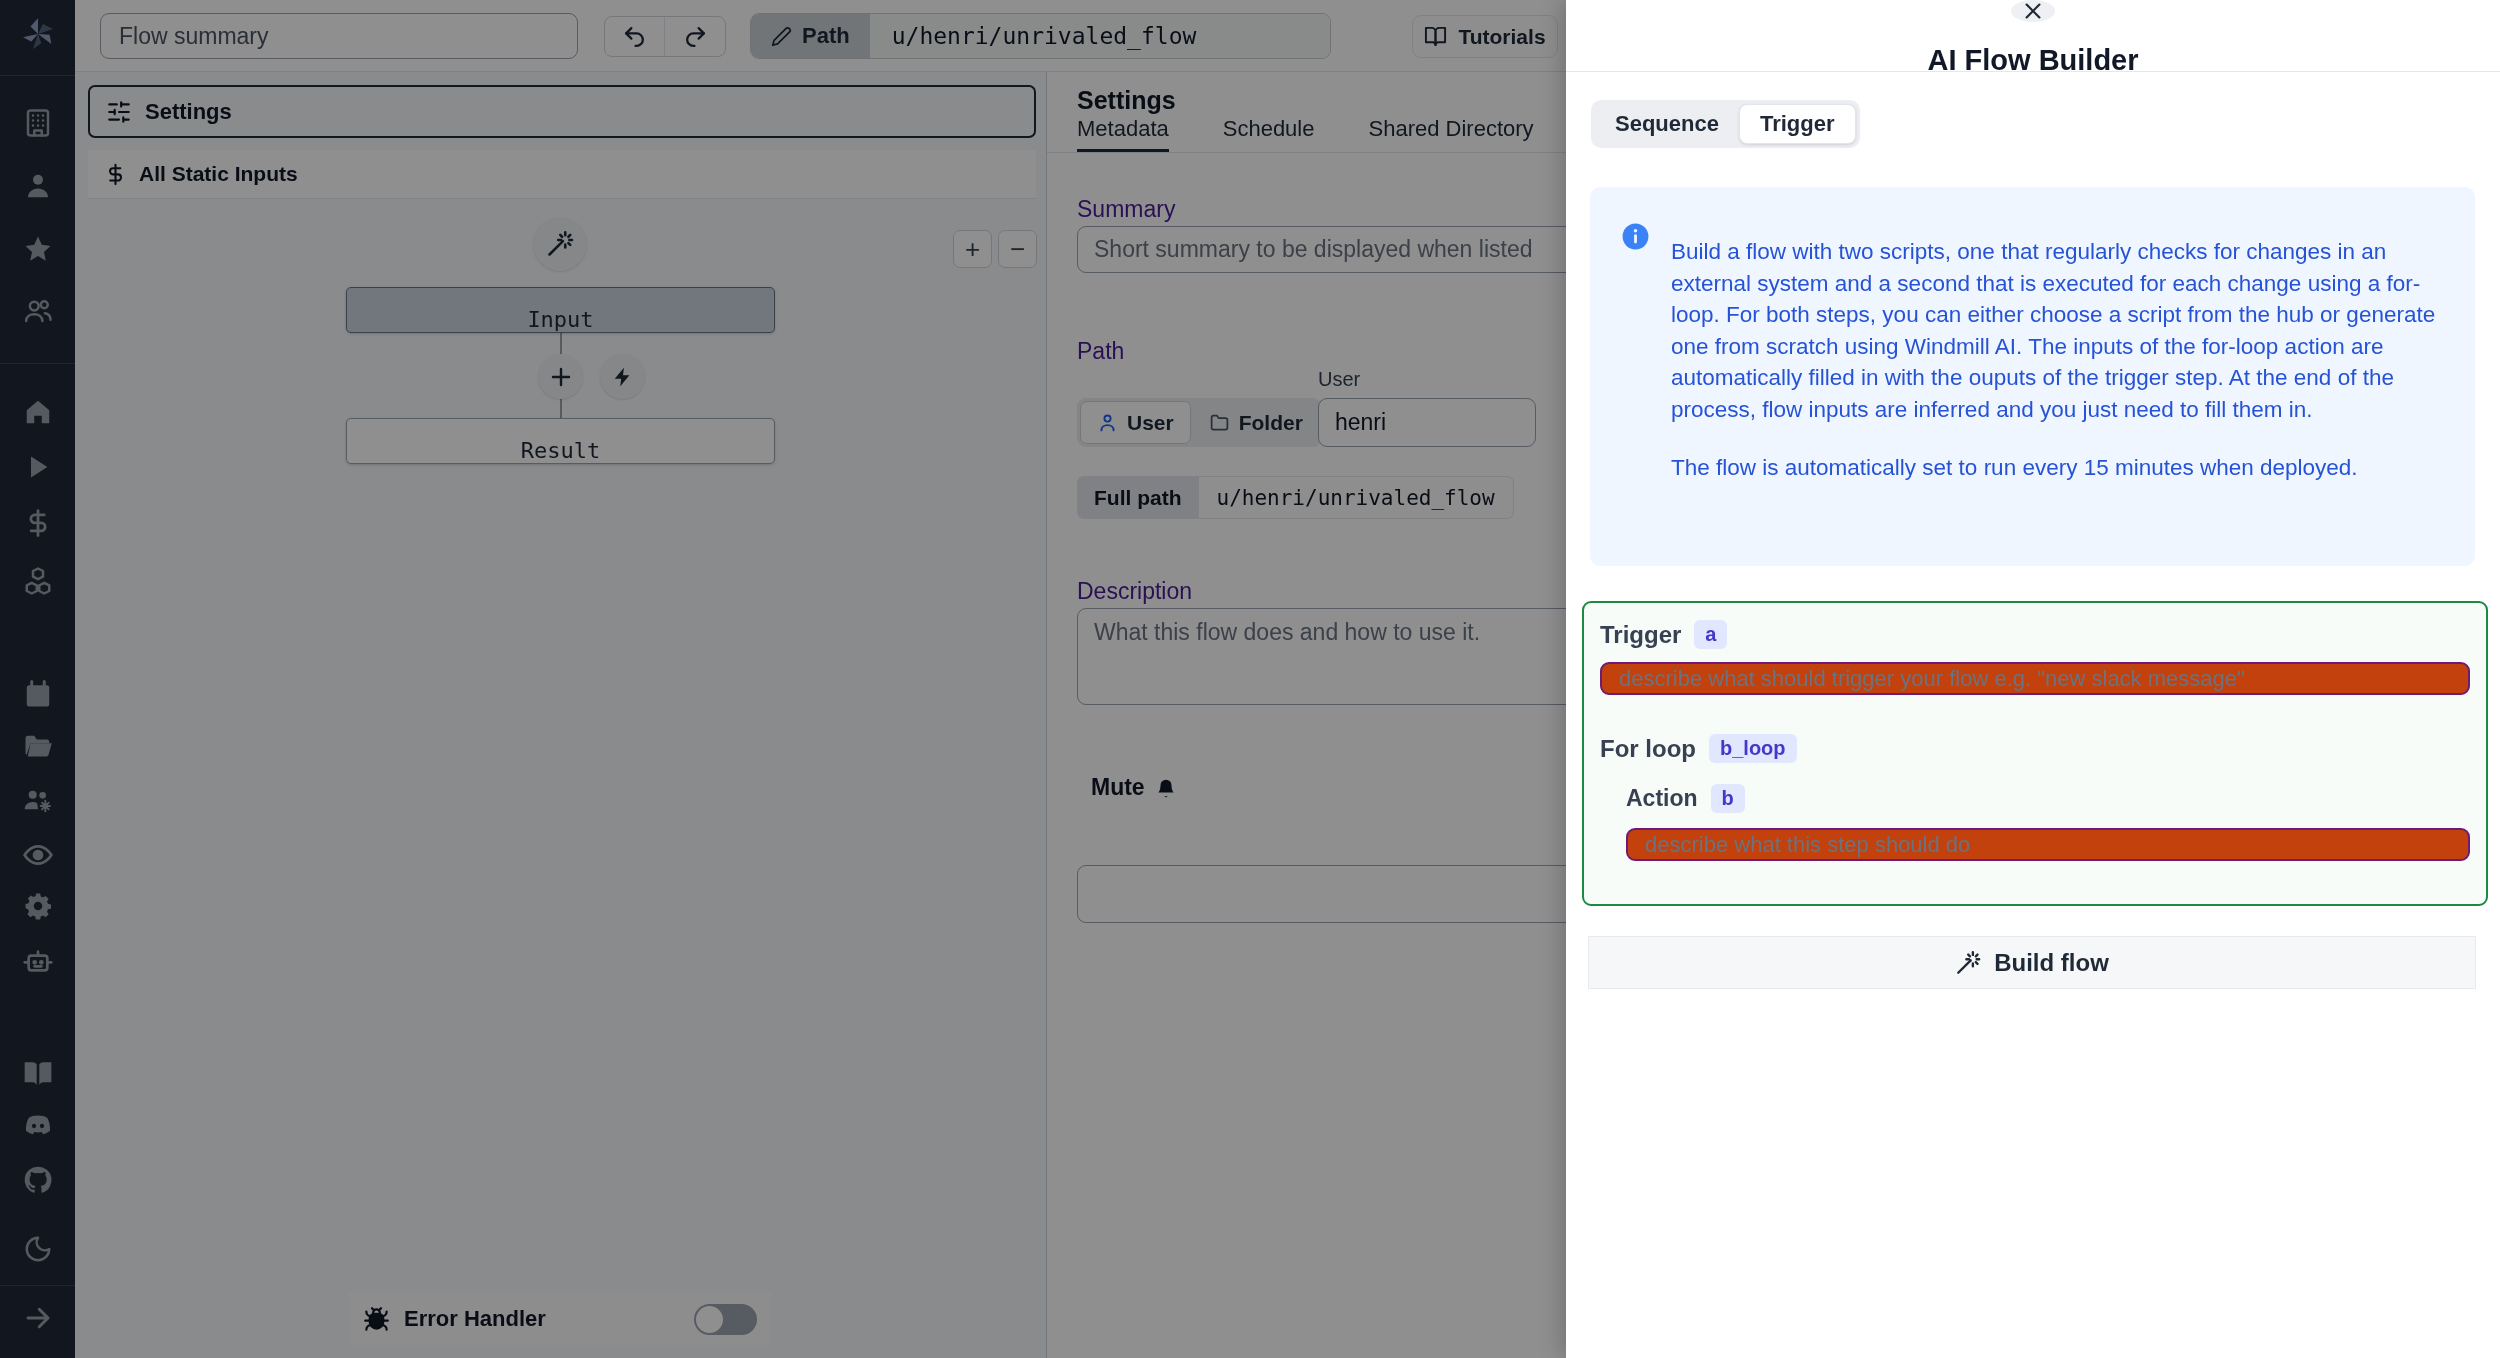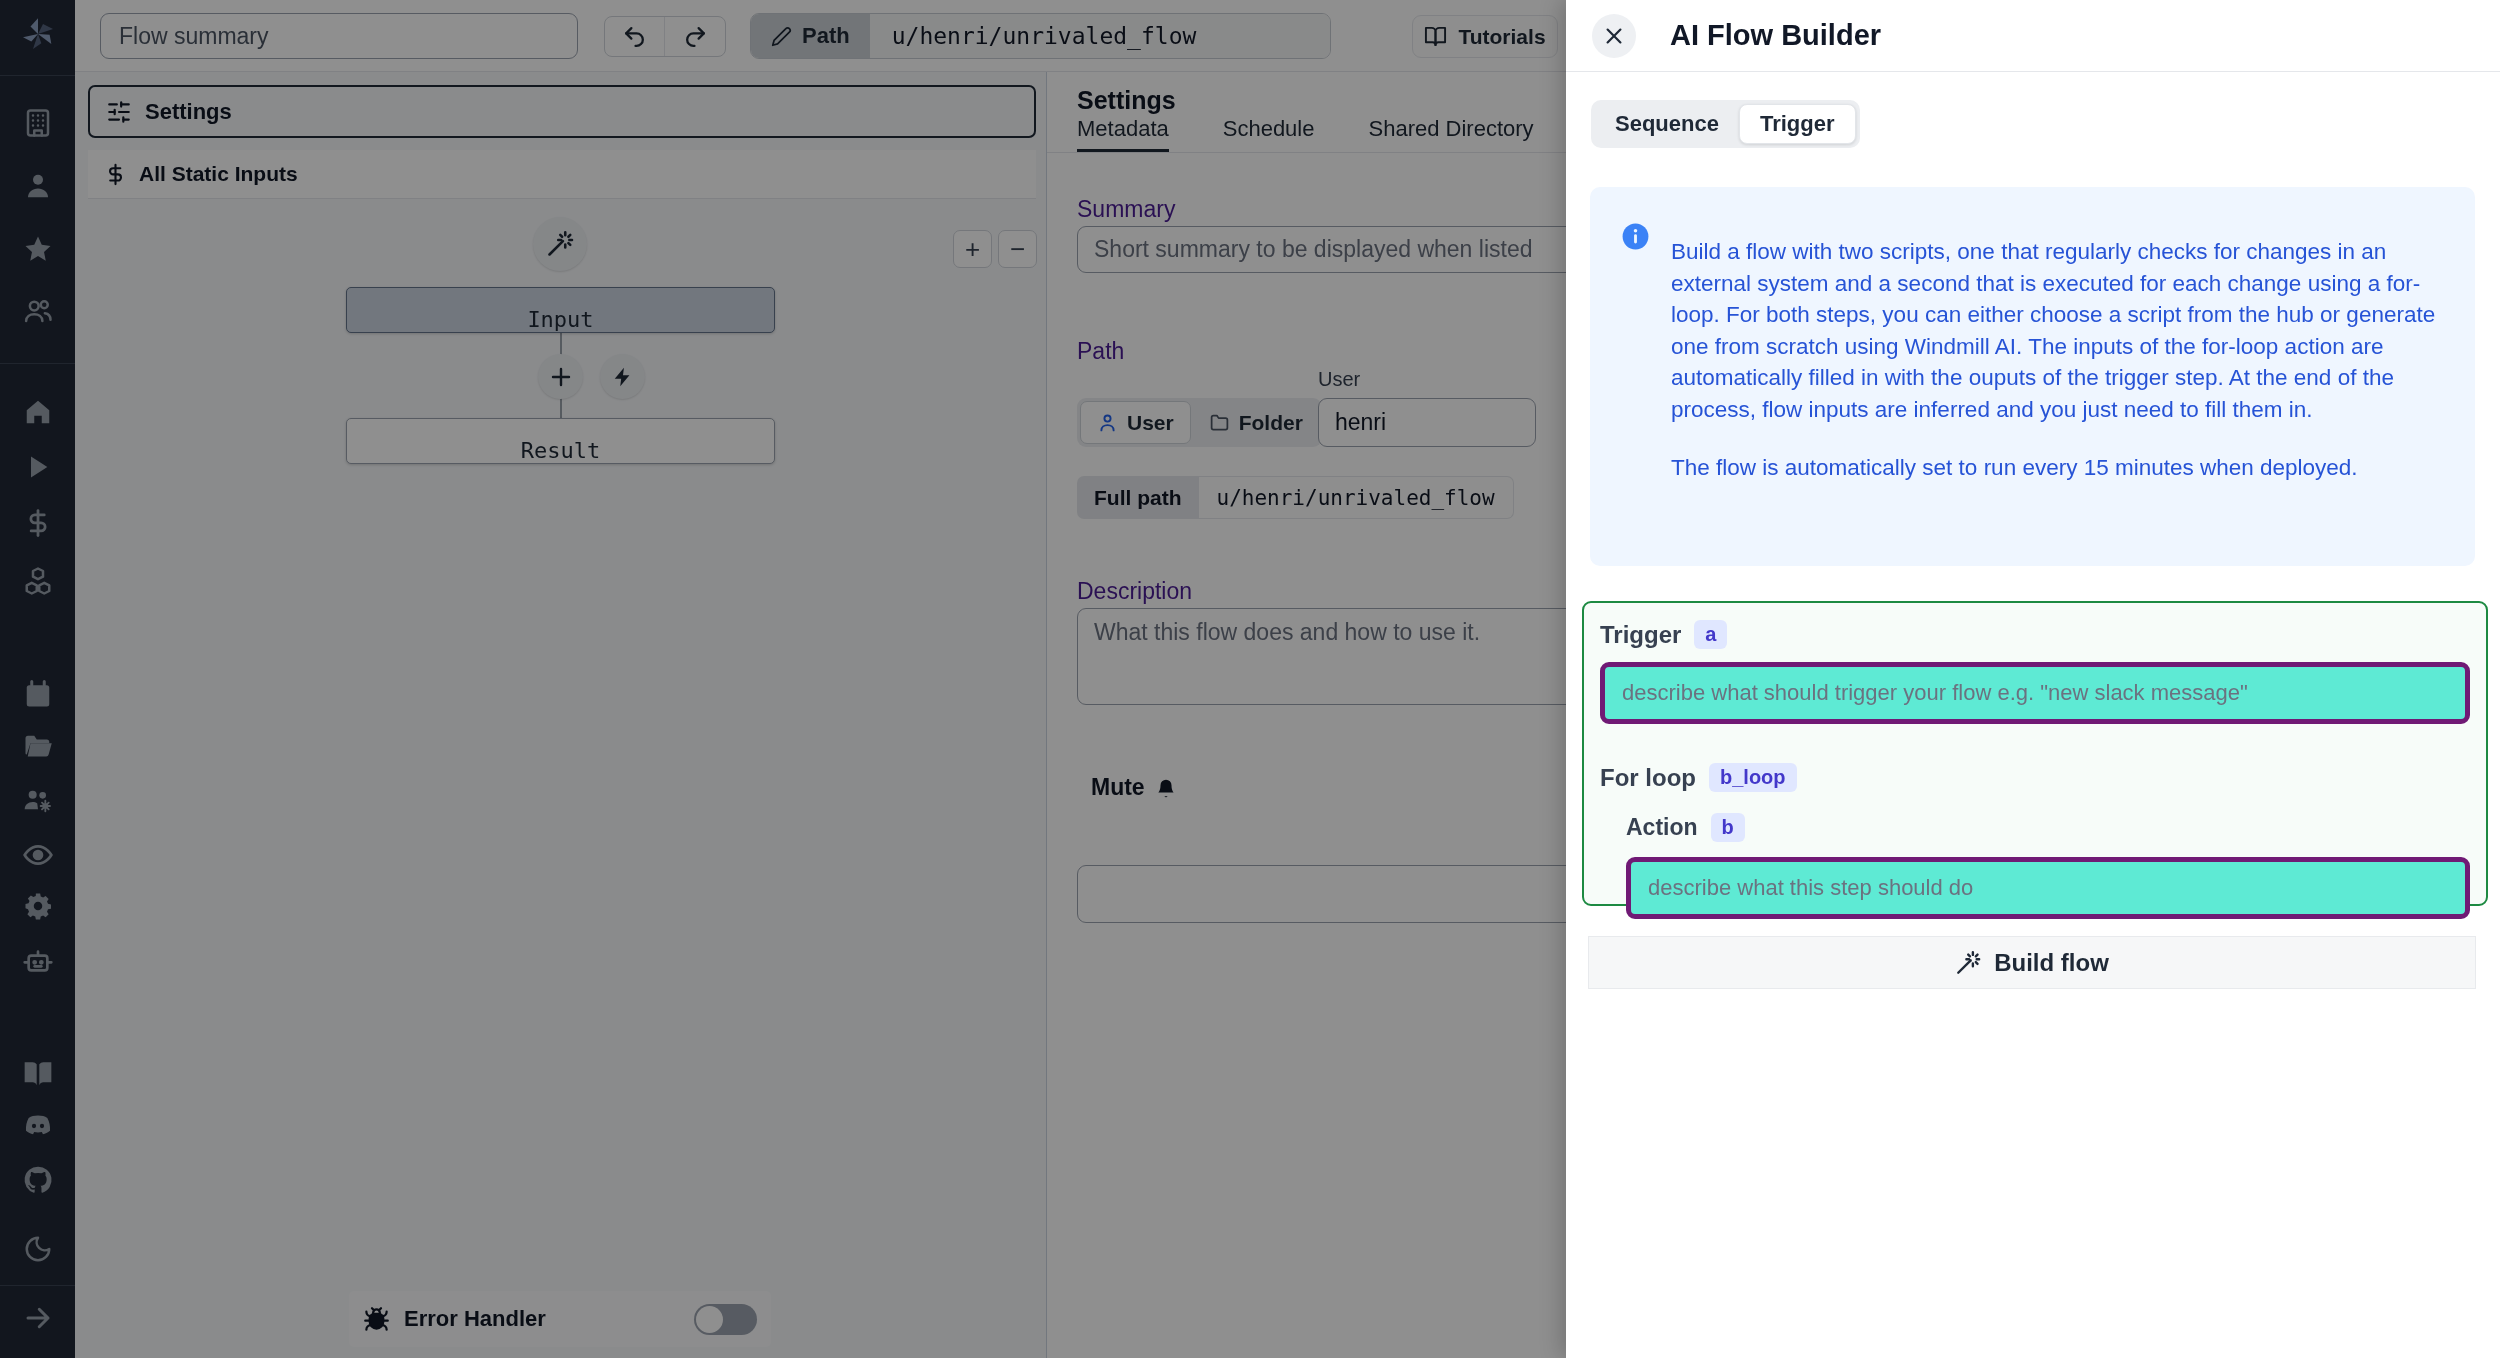--- a/index.html
+++ b/index.html
@@ -55,35 +55,35 @@
   .fullpath { position:absolute; left:30px; top:404px; height:43px; display:flex; }
   .fp-label { display:flex; align-items:center; background:#e5e7eb; border-radius:7px 0 0 7px; padding:0 17px; font-size:21px; font-weight:bold; color:#111827; }
   .fp-value { display:flex; align-items:center; background:#fdfdfd; border:1px solid #e5e7eb; border-left:none; border-radius:0 7px 7px 0; padding:0 18px; font-family:"DejaVu Sans Mono", monospace; font-size:21px; color:#111827; }
   .mute-row { position:absolute; left:44px; top:702px; display:flex; align-items:center; gap:10px; font-size:23px; font-weight:bold; color:#111827; }
 
   
   .overlay { position:absolute; left:0; top:0; width:1566px; height:1358px; background:rgba(0,0,0,0.44); z-index:40; }
 
   
   .ai-panel { position:absolute; left:1566px; top:0; width:934px; height:1358px; background:#ffffff; z-index:50; box-shadow:-6px 0 20px rgba(0,0,0,0.18); }
-  .ai-header { position:absolute; left:0; top:0; width:100%; height:72px; border-bottom:1px solid #e5e7eb; display:flex; align-items:center; padding:0 26px; gap:34px; }
+  .ai-header { position:absolute; left:0; top:0; width:100%; height:72px; border-bottom:1px solid #e5e7eb; display:flex; align-items:center; padding:0 26px; gap:22px;flex-direction:column; }
   .close-btn { width:44px; height:44px; border-radius:50%; background:#eef0f3; border:none; display:flex; align-items:center; justify-content:center; color:#1f2937; cursor:pointer; }
   .ai-title { font-size:29px; font-weight:bold; color:#111827; }
   .ai-tabs { position:absolute; left:25px; top:100px; height:48px; background:#eceef1; border-radius:10px; display:flex; align-items:center; padding:4px; }
   .ai-tab { font-size:22px; font-weight:bold; color:#1f2937; padding:0 20px; height:40px; display:flex; align-items:center; border-radius:8px; border:none; background:transparent; cursor:pointer; }
   .ai-tab.active { background:#fff; border:1px solid #e2e5e9; box-shadow:0 1px 3px rgba(0,0,0,0.12); }
   .info-box { position:absolute; left:24px; right:25px; top:187px; height:379px; background:#eff6ff; border-radius:10px; padding:32px 30px; display:flex; gap:20px; }
   .info-title { font-size:23px; font-weight:bold; color:#1d4ed8; }
   .info-body { margin-top:17px; font-size:22.5px; line-height:31.5px; color:#2653d6; width:765px; }
   .info-footer { margin-top:30px; font-size:22.5px; color:#2653d6; }
   .trigger-box { position:absolute; left:16px; right:12px; top:601px; height:305px; border:2px solid #1d8a42; border-radius:9px; background:#f7fcf9; padding:17px 16px; }
   .tb-row { display:flex; align-items:center; gap:13px; }
   .tb-label { font-size:24px; font-weight:bold; color:#374151; }
   .badge { background:#e0e7ff; color:#4338ca; font-size:20px; font-weight:bold; border-radius:6px; padding:3px 11px; }
-  .g-input { width:100%; height:62px; border:5px solid #701a75; border-radius:9px; background:#5eead4; font-size:22px; color:#111827; padding:0 17px; font-family:"Liberation Sans", sans-serif; }
+  .g-input { width:100%; height:33px; border:2px solid #701a75; border-radius:9px; background:#c2410c; font-size:22px; color:#111827; padding:0 17px; font-family:"Liberation Sans", sans-serif; }
   .g-input::placeholder { color:#6b7280; }
   .indent { margin-left:26px; }
   .build-btn { position:absolute; left:22px; right:24px; top:936px; height:53px; background:#f6f7f8; border:1px solid #e8eaed; border-radius:0; display:flex; align-items:center; justify-content:center; gap:13px; font-size:24px; font-weight:bold; color:#1f2937; cursor:pointer; }
   svg { flex-shrink:0; }
 </style>
 </head>
 <body>
 
 <div class="screen">
 

